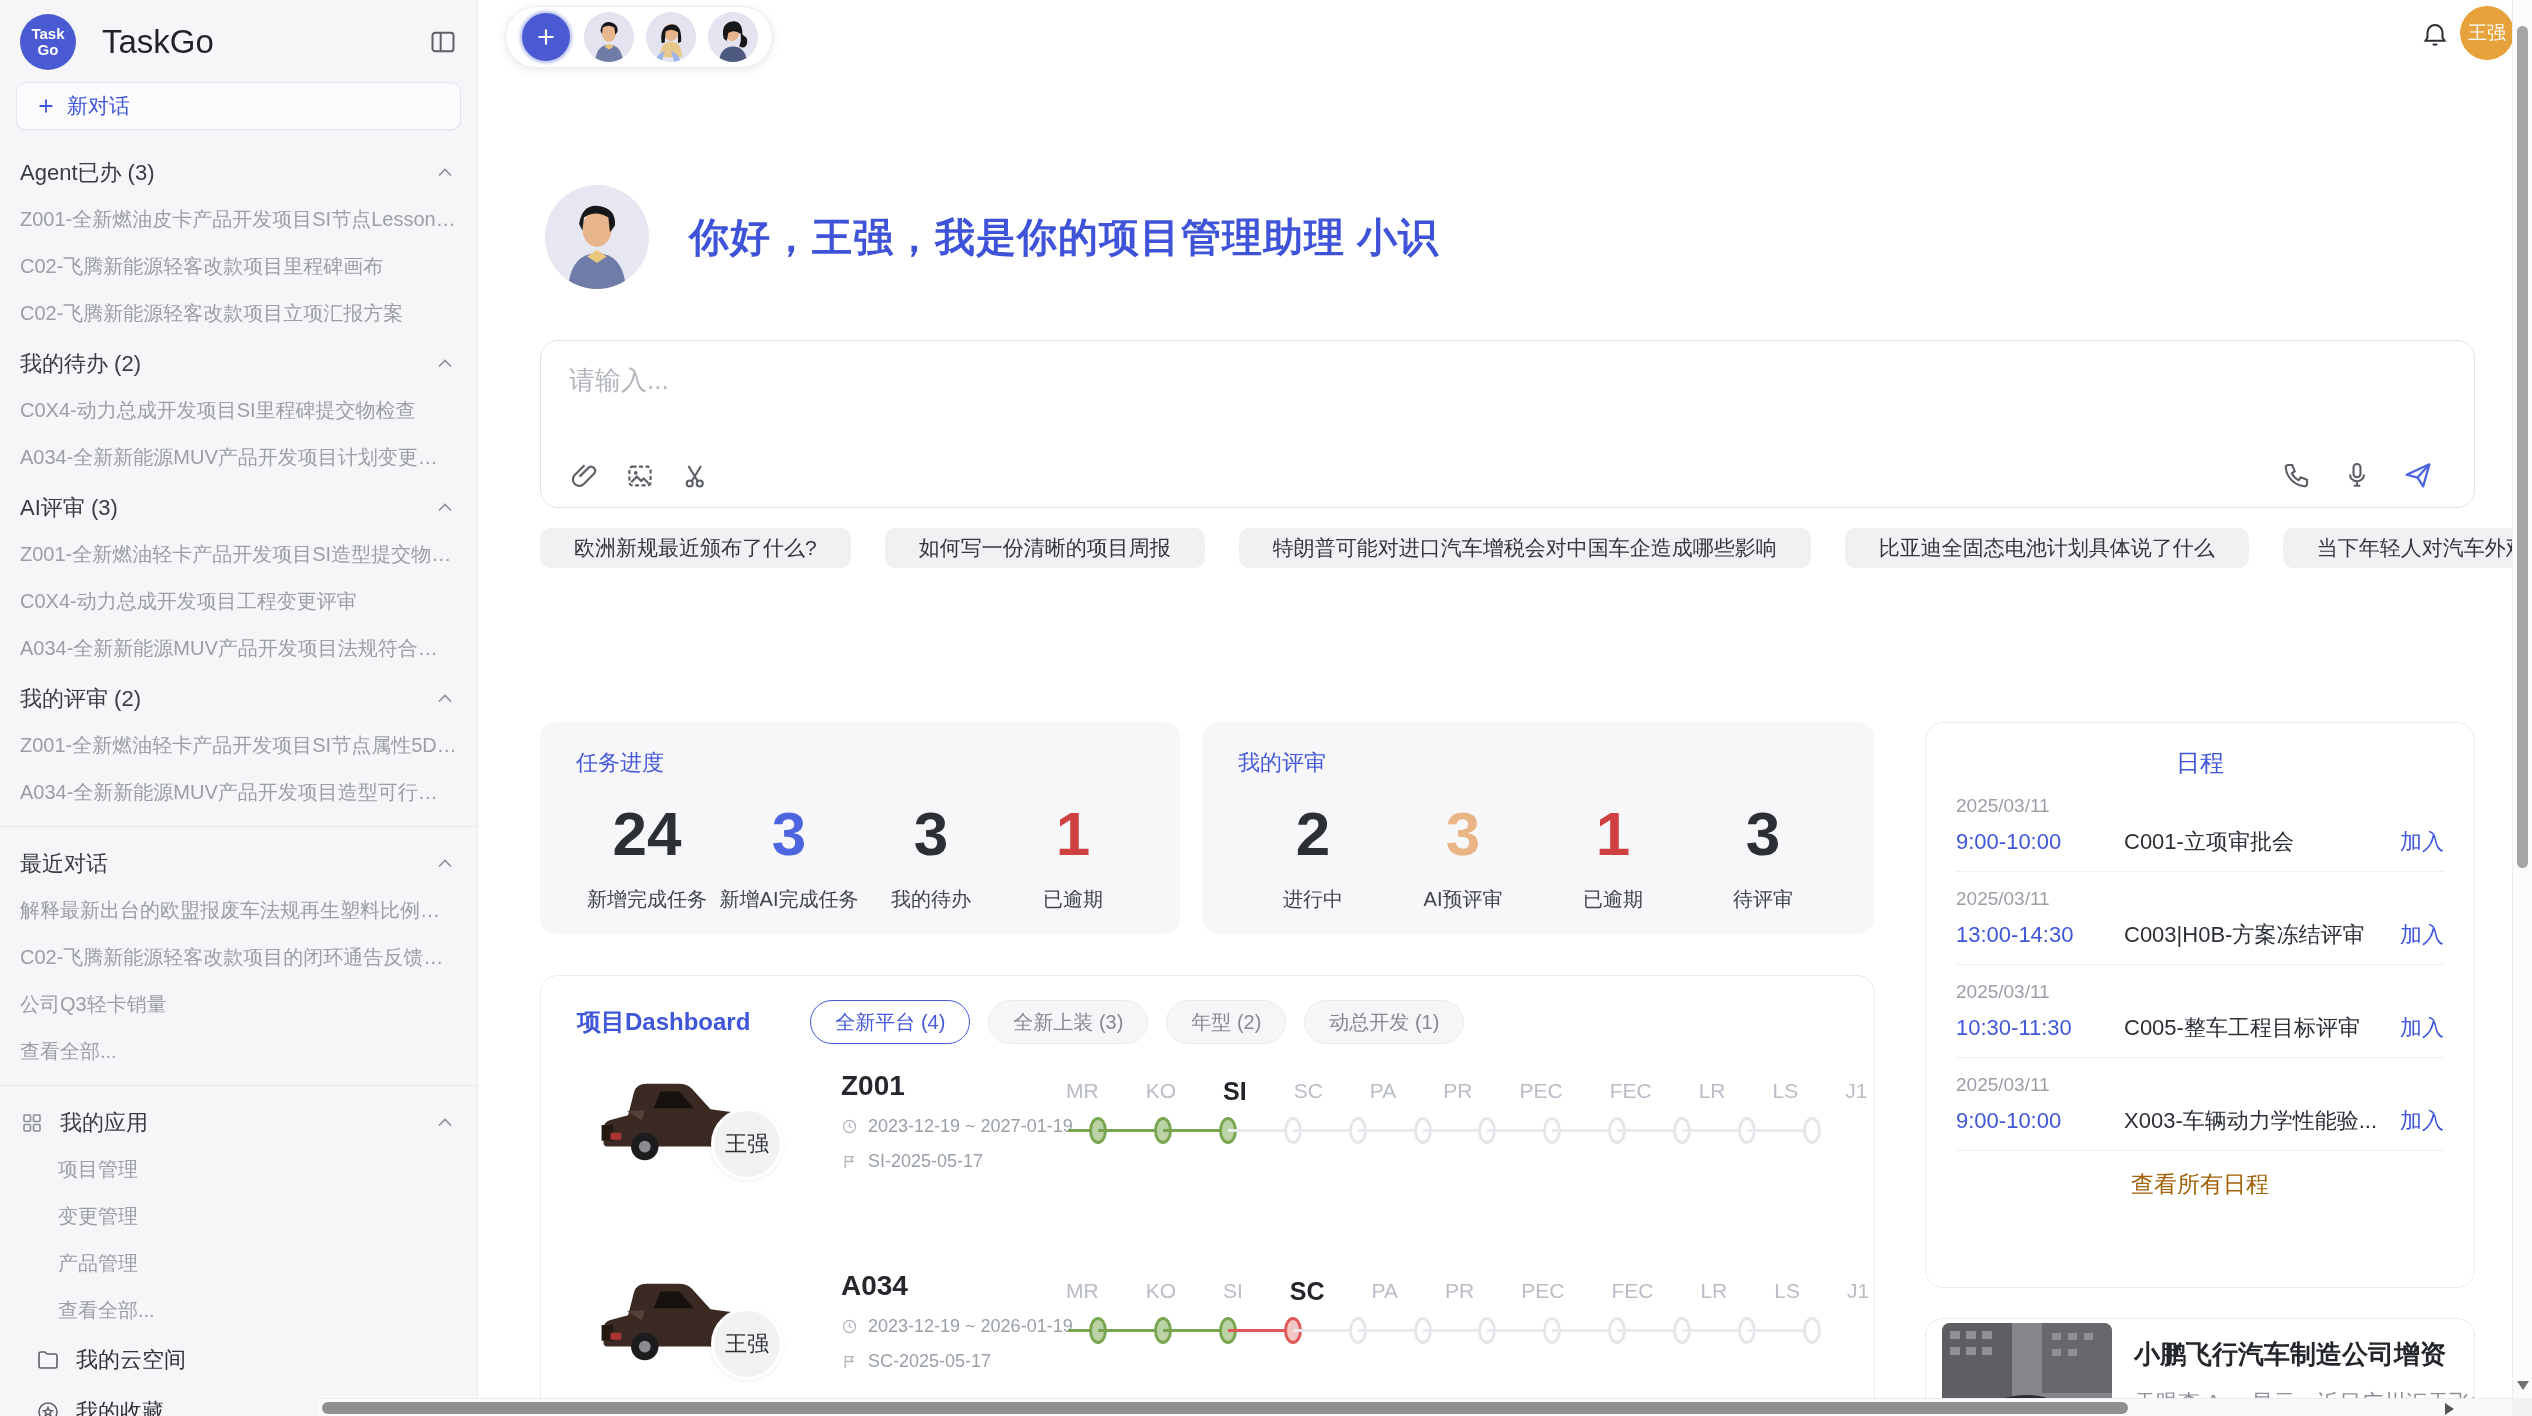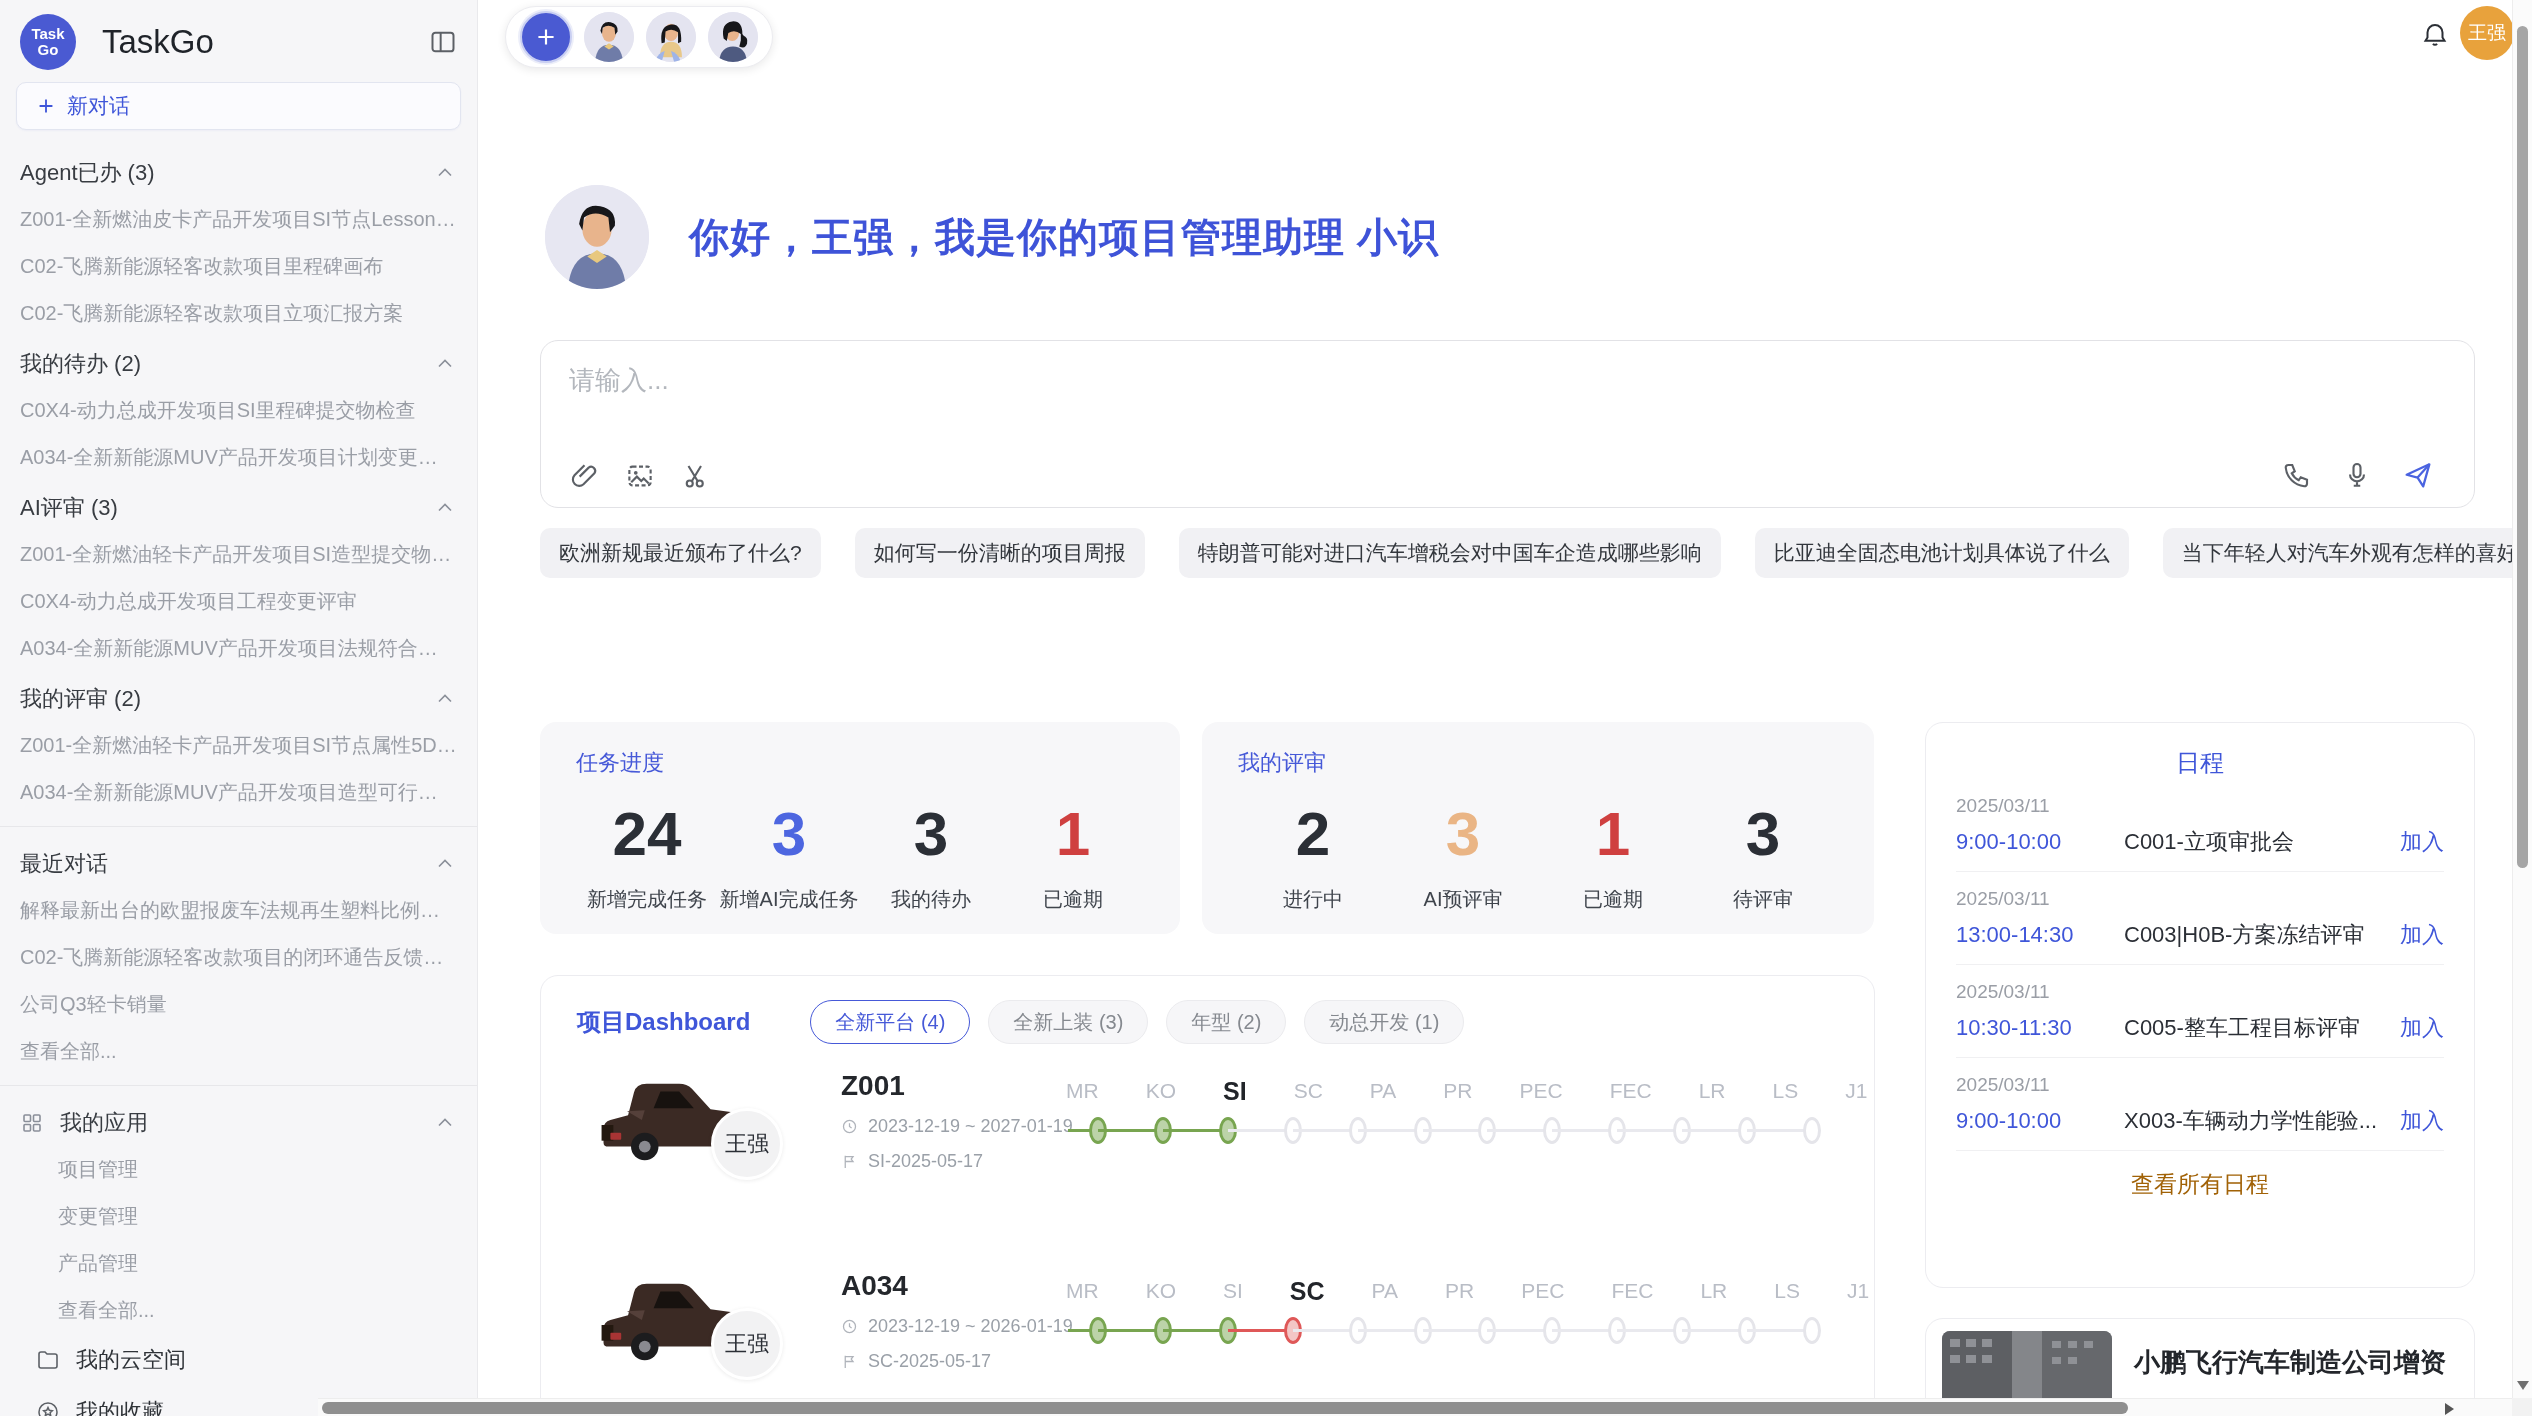--- a/index.html
+++ b/index.html
@@ -57,22 +57,22 @@
     border:1.5px solid #e2e2e6; border-radius:18px; background:#fff; padding:24px 28px 18px 28px; }
   #composer input { width:100%; border:none; outline:none; font-size:26px; color:#2b2f36;
     font-family:inherit; background:transparent; }
   #composer input::placeholder { color:#b3b7bd; }
   #composer-icons { position:absolute; left:28px; bottom:16px; display:flex; gap:26px; color:#2b2f36; }
   #composer-right { position:absolute; right:40px; bottom:16px; display:flex; gap:30px; align-items:center; color:#2b2f36; }
   #send-icon { color:#4a63e0; }
 
   
   #chips { position:absolute; left:540px; top:528px; width:1940px; display:flex; gap:34px; }
-  .chip { height:50px; background:#f1f1f4; border-radius:10px; display:flex; align-items:center;
-    padding:0 19px; font-size:21px; color:#33373d; white-space:nowrap; cursor:pointer; }
+  .chip { height:40px; background:#f1f1f4; border-radius:10px; display:flex; align-items:center;
+    padding:0 34px; font-size:21px; color:#33373d; white-space:nowrap; cursor:pointer; }
 
   
   #briefing-head { position:absolute; left:540px; top:636px; width:1935px; display:flex;
     align-items:center; justify-content:center; }
   #briefing-title { font-size:31px; font-weight:700; color:#23262b; }
   #briefing-grid { position:absolute; right:22px; top:6px; color:#8a8f99; cursor:pointer; }
   .stat-card { position:absolute; top:722px; height:212px; background:#f7f7f9; border-radius:16px; padding:26px 36px 0 36px; }
   #stat-card-0 { left:540px; width:640px; }
   #stat-card-1 { left:1202px; width:672px; }
   .stat-card-title { font-size:22px; color:#4659d8; }
@@ -118,21 +118,21 @@
   #schedule-title { text-align:center; font-size:24px; color:#3f56d9; }
   .sched-item { padding:16px 30px 14px 30px; }
   .sched-date { font-size:19px; color:#9a9ea6; }
   .sched-row { display:flex; align-items:center; margin-top:10px; }
   .sched-time { width:168px; font-size:22px; color:#3f56d9; }
   .sched-name { flex:1; font-size:22px; color:#2b2f36; white-space:nowrap; overflow:hidden; text-overflow:ellipsis; }
   .sched-join { font-size:22px; color:#3f56d9; margin-left:14px; cursor:pointer; }
   .sched-divider { height:1px; background:#f0f0f2; margin:0 30px; }
   #sched-viewall { text-align:center; font-size:23px; color:#a16207; margin-top:18px; cursor:pointer; }
   #news-card { position:absolute; left:1925px; top:1318px; width:550px; height:98px;
-    border:1px solid #ececf0; border-radius:18px; background:#fff; padding:12px 16px; display:flex; gap:22px; overflow:hidden;font-family:Liberation Mono, monospace; }
+    border:1px solid #ececf0; border-radius:18px; background:#fff; padding:4px 16px; display:flex; gap:22px; overflow:hidden; }
   #news-img { width:170px; height:120px; border-radius:8px; overflow:hidden; flex:none; }
   #news-img svg { display:block; }
   #news-title { font-size:26px; font-weight:700; color:#23262b; margin-top:14px; }
   #news-snippet { font-size:22px; color:#8d9199; margin-top:16px; white-space:nowrap; overflow:hidden; }
 
   
   #vscroll { position:absolute; right:0; top:0; width:20px; height:1398px; background:#fbfbfb; border-left:1px solid #ededed; }
   #vscroll-thumb { position:absolute; left:4px; top:26px; width:11px; height:842px; background:#a5a5a5; border-radius:6px; }
   #vscroll-down { position:absolute; left:4px; bottom:8px; width:0; height:0;
     border-left:6px solid transparent; border-right:6px solid transparent; border-top:9px solid #707070; }

